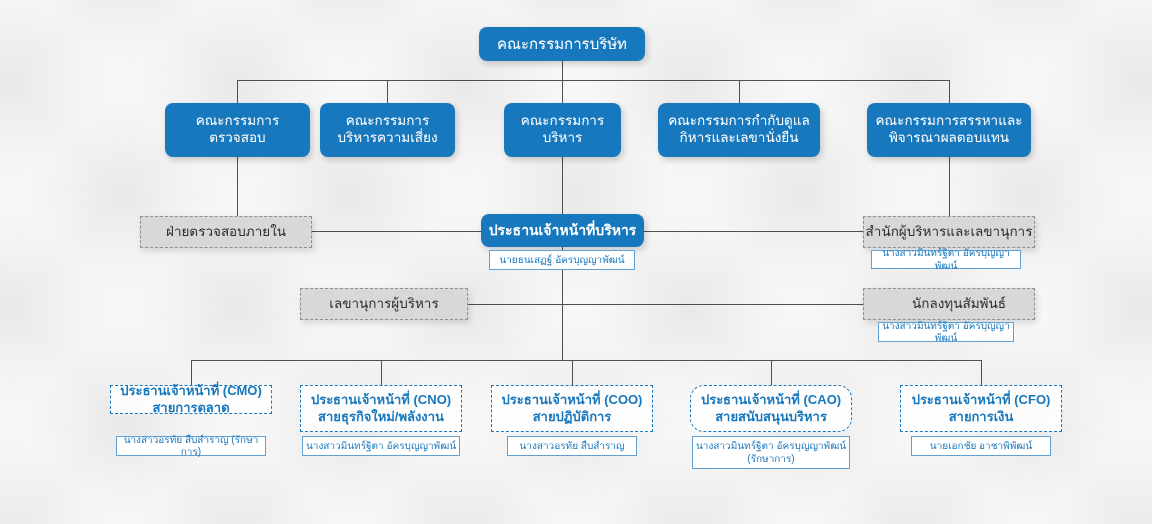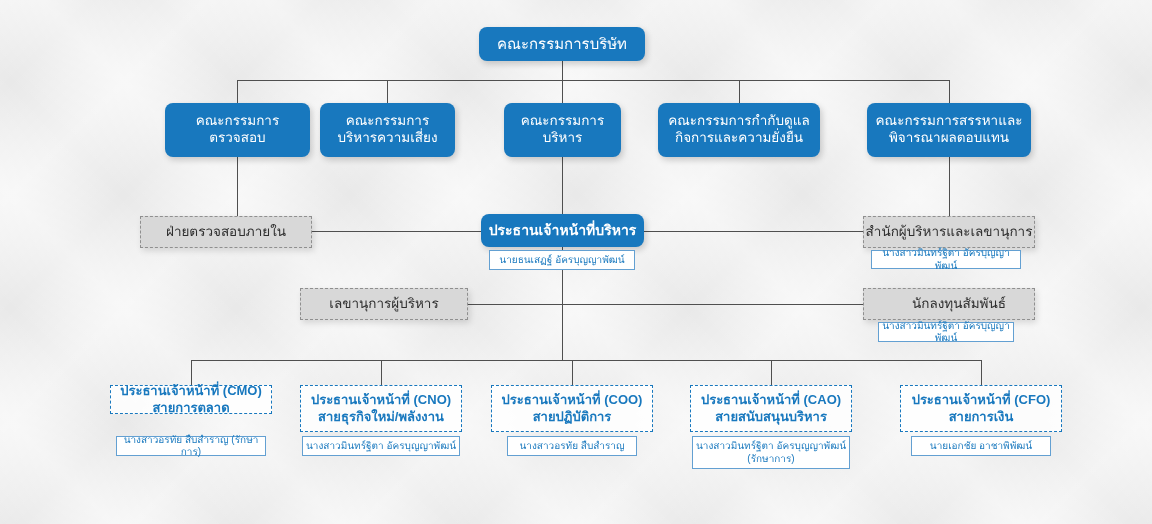--- a/index.html
+++ b/index.html
@@ -73,21 +73,21 @@
 
   <div class="box box-blue fs-top" style="left:479px;top:27px;width:166px;height:34px;">คณะกรรมการบริษัท</div>
 
   <div class="box box-blue fs-committee" style="left:165px;top:103px;width:145px;height:54px;">คณะกรรมการ
 ตรวจสอบ</div>
   <div class="box box-blue fs-committee" style="left:320px;top:103px;width:135px;height:54px;">คณะกรรมการ
 บริหารความเสี่ยง</div>
   <div class="box box-blue fs-committee" style="left:504px;top:103px;width:117px;height:54px;">คณะกรรมการ
 บริหาร</div>
   <div class="box box-blue fs-committee" style="left:658px;top:103px;width:162px;height:54px;">คณะกรรมการกำกับดูแล
-กิจการและความยั่งยืน</div>
+กิหารและเลขานั่งยืน</div>
   <div class="box box-blue fs-committee" style="left:867px;top:103px;width:164px;height:54px;">คณะกรรมการสรรหาและ
 พิจารณาผลตอบแทน</div>
 
   <div class="box box-gray fs-gray" style="left:140px;top:216px;width:172px;height:32px;">ฝ่ายตรวจสอบภายใน</div>
 
   <div class="box box-blue fs-ceo" style="left:481px;top:214px;width:163px;height:33px;">ประธานเจ้าหน้าที่บริหาร</div>
   <div class="name-tag" style="left:489px;top:250px;width:146px;height:20px;">นายธนเสฏฐ์ อัครบุญญาพัฒน์</div>
 
   <div class="box box-gray fs-gray" style="left:863px;top:216px;width:172px;height:32px;">สำนักผู้บริหารและเลขานุการ</div>
   <div class="name-tag" style="left:871px;top:250px;width:150px;height:19px;">นางสาวมินทร์ฐิตา อัครบุญญาพัฒน์</div>
@@ -102,21 +102,21 @@
   <div class="name-tag" style="left:116px;top:436px;width:150px;height:20px;">นางสาวอรทัย สืบสำราญ (รักษาการ)</div>
 
   <div class="box box-outline fs-clevel" style="left:300px;top:385px;width:162px;height:47px;">ประธานเจ้าหน้าที่ (CNO)
 สายธุรกิจใหม่/พลังงาน</div>
   <div class="name-tag" style="left:302px;top:436px;width:158px;height:20px;">นางสาวมินทร์ฐิตา อัครบุญญาพัฒน์</div>
 
   <div class="box box-outline fs-clevel" style="left:491px;top:385px;width:162px;height:47px;">ประธานเจ้าหน้าที่ (COO)
 สายปฏิบัติการ</div>
   <div class="name-tag" style="left:507px;top:436px;width:130px;height:20px;">นางสาวอรทัย สืบสำราญ</div>
 
-  <div class="box box-outline fs-clevel" style="left:690px;top:385px;width:162px;height:47px;">ประธานเจ้าหน้าที่ (CAO)
+  <div class="box box-outline fs-clevel" style="left:690px;top:385px;width:162px;height:47px;border-radius:14px;">ประธานเจ้าหน้าที่ (CAO)
 สายสนับสนุนบริหาร</div>
   <div class="name-tag" style="left:692px;top:436px;width:158px;height:33px;">นางสาวมินทร์ฐิตา อัครบุญญาพัฒน์
 (รักษาการ)</div>
 
   <div class="box box-outline fs-clevel" style="left:900px;top:385px;width:162px;height:47px;">ประธานเจ้าหน้าที่ (CFO)
 สายการเงิน</div>
   <div class="name-tag" style="left:911px;top:436px;width:140px;height:20px;">นายเอกชัย อาชาพิพัฒน์</div>
 
 </div>
 

